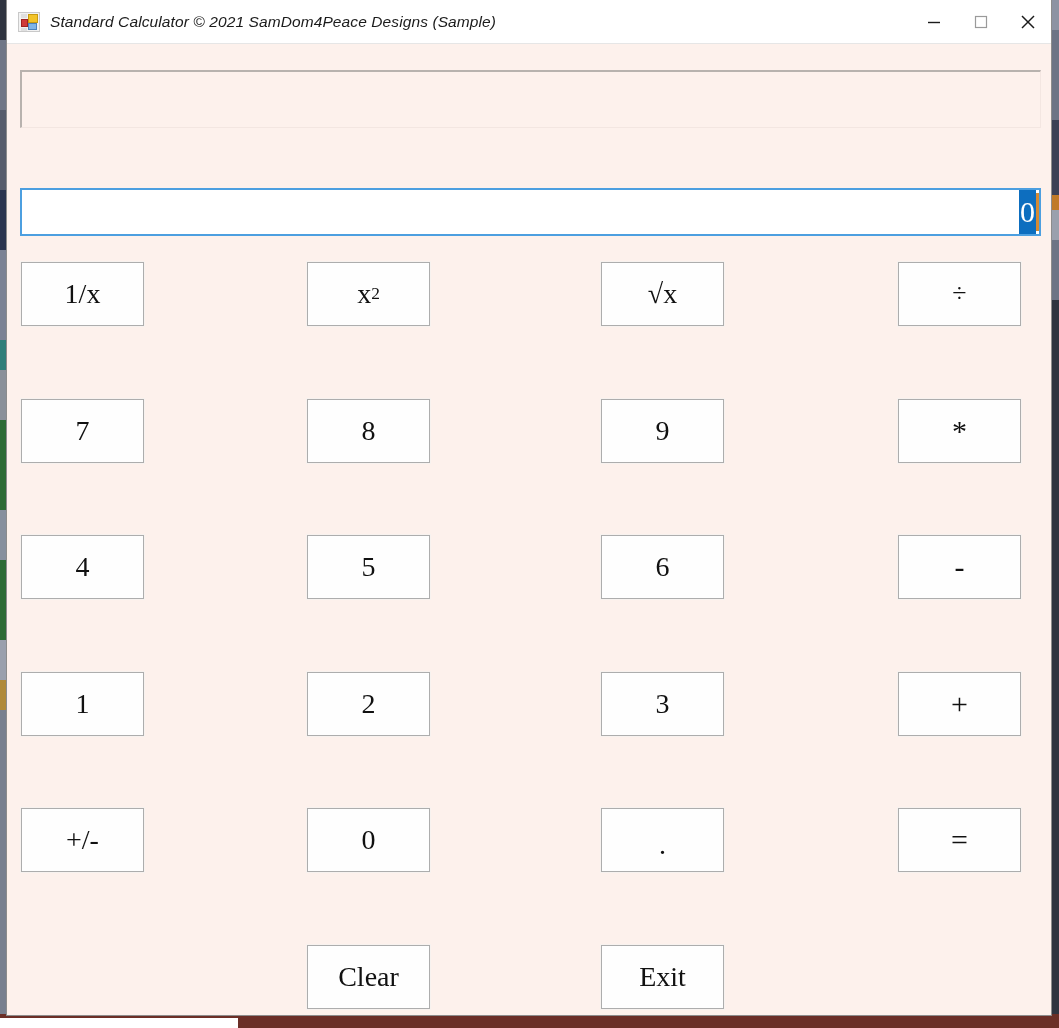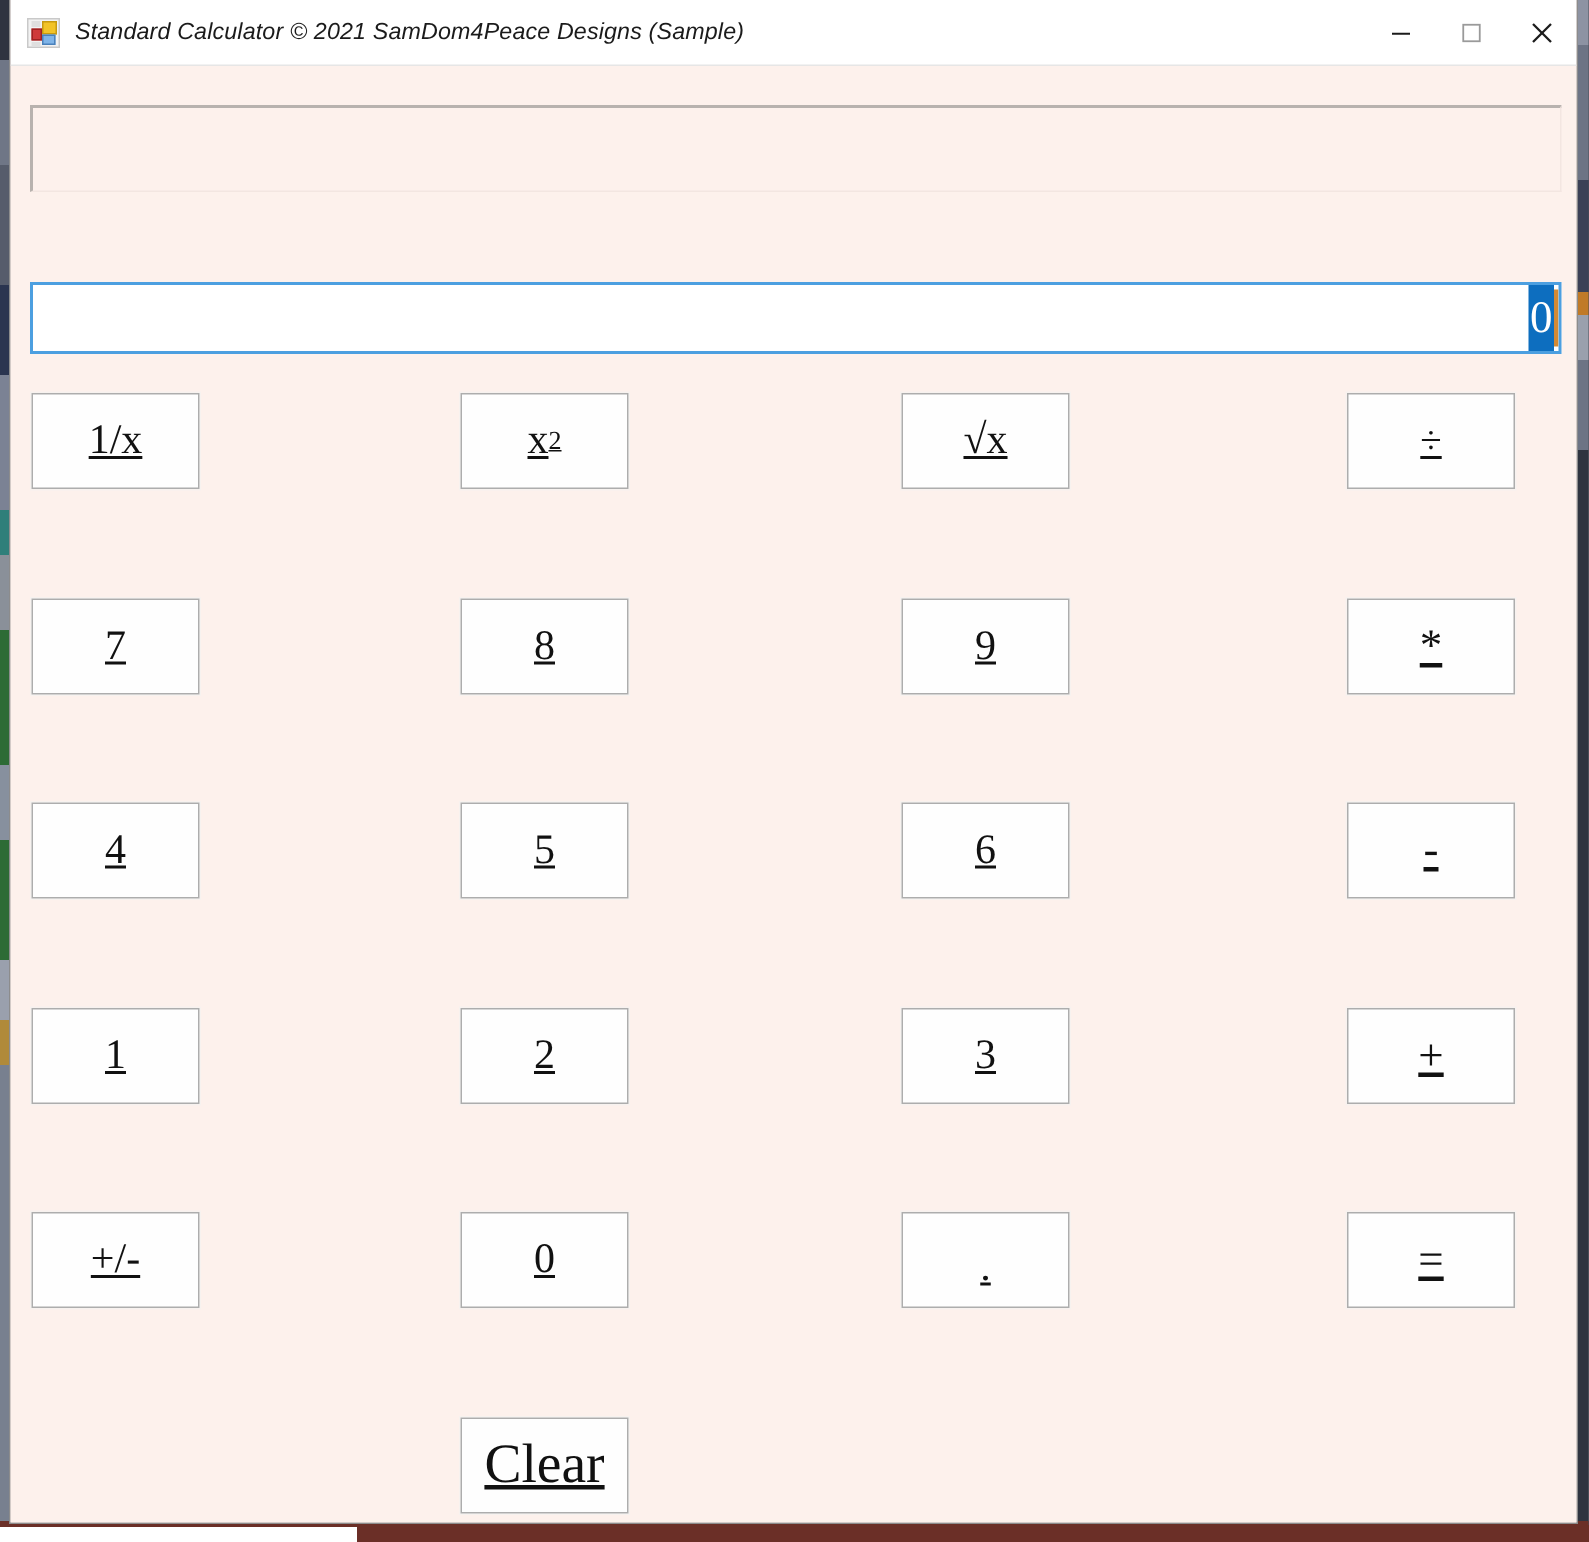--- a/index.html
+++ b/index.html
@@ -220,40 +220,40 @@
     font-family: "Liberation Serif", serif;
     font-size: 28px;
     color: #111111;
     display: flex;
     align-items: center;
     justify-content: center;
     padding: 0;
     cursor: default;
     line-height: 1;
   }
-  .calc-btn.wide-h { height: 64px; width: 112px; text-decoration: underline; }
+  .calc-btn.wide-h { height: 64px; width: 123px; }
   .col-0 { left: 14px;  width: 144px; }
   .col-1 { left: 300px; width: 144px; }
   .col-2 { left: 594px; width: 144px; }
   .col-3 { left: 891px; width: 144px; }
   .calc-btn.sq-sup sup {
     font-size: 0.62em;
     vertical-align: super;
     line-height: 0;
   }
   .calc-btn.dot-key {
     align-items: flex-end;
     padding-bottom: 12px;
   }
   .calc-btn.op-divide { font-size: 26px; }
   .calc-btn.op-times  { font-size: 30px; }
   .calc-btn.op-minus  { font-size: 30px; }
   .calc-btn.op-plus   { font-size: 30px; }
   .calc-btn.op-equals { font-size: 30px; }
-  .calc-btn.word-key  { font-size: 37px; }
+  .calc-btn.word-key  { font-size: 28px; }
 </style>
 </head>
 <body>
 
 <div id="desktop-backdrop">
   <div class="bg-sliver-left"></div>
   <div class="bg-sliver-right-top"></div>
   <div class="bg-taskbar">
     <div class="bg-taskbar-chip"></div>
   </div>
@@ -341,17 +341,18 @@
 
       <div class="key-row">
         <button class="calc-btn wide-h col-0">+/-</button>
         <button class="calc-btn wide-h col-1">0</button>
         <button class="calc-btn wide-h col-2 dot-key">.</button>
         <button class="calc-btn wide-h col-3 op-equals">=</button>
       </div>
 
       <div class="key-row">
         <button class="calc-btn wide-h col-1 word-key">Clear</button>
+        <button class="calc-btn wide-h col-2 word-key">Exit</button>
       </div>
 
     </div>
   </div>
 </div>
 
 </body></html>

